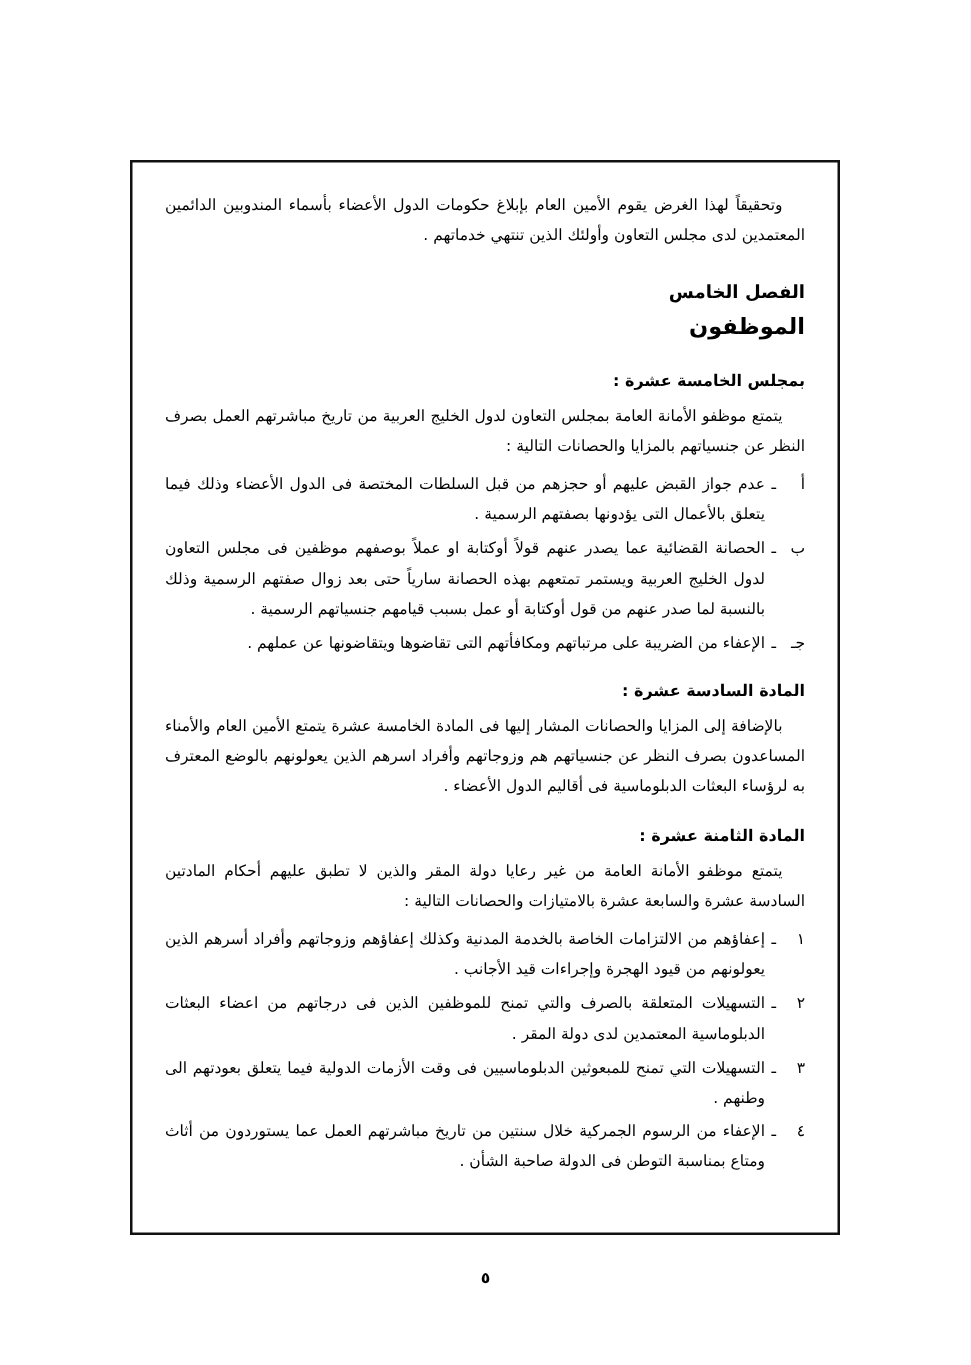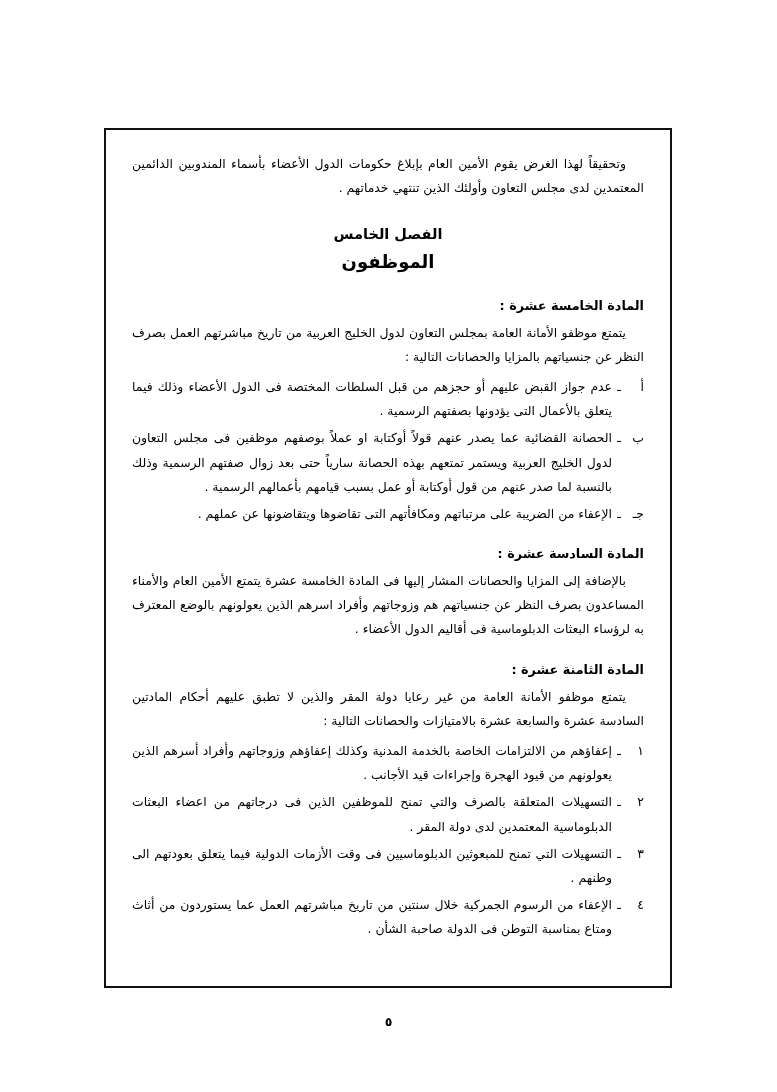--- a/index.html
+++ b/index.html
@@ -48,21 +48,20 @@
     font-size: 12.4px;
     line-height: 1.95;
     text-align: justify;
     text-justify: inter-word;
     margin-bottom: 6px;
   }
   .para-indent {
     text-indent: 18px;
   }
   .chapter-block {
-    text-align: center;
     margin-top: 22px;
   }
   .chapter-title {
     font-size: 14.5px;
     font-weight: bold;
     line-height: 1.7;
     letter-spacing: 0px;
   }
   .chapter-sub {
     font-size: 18px;
@@ -120,32 +119,32 @@
   <div class="doc-frame">
     <div class="doc-body">
 
       <p class="para para-indent">وتحقيقاً لهذا الغرض يقوم الأمين العام بإبلاغ حكومات الدول الأعضاء بأسماء المندوبين الدائمين المعتمدين لدى مجلس التعاون وأولئك الذين تنتهي خدماتهم .</p>
 
       <div class="chapter-block">
         <div class="chapter-title">الفصل الخامس</div>
         <div class="chapter-sub">الموظفون</div>
       </div>
 
-      <div class="article-head">المادة الخامسة عشرة :</div>
+      <div class="article-head">بمجلس الخامسة عشرة :</div>
       <p class="para para-indent">يتمتع موظفو الأمانة العامة بمجلس التعاون لدول الخليج العربية من تاريخ مباشرتهم العمل بصرف النظر عن جنسياتهم بالمزايا والحصانات التالية :</p>
       <div class="numbered">
         <div class="num-item">
           <span class="num-marker">أ</span>
           <span class="num-dash">ـ</span>
           <span class="num-text">عدم جواز القبض عليهم أو حجزهم من قبل السلطات المختصة فى الدول الأعضاء وذلك فيما يتعلق بالأعمال التى يؤدونها بصفتهم الرسمية .</span>
         </div>
         <div class="num-item">
           <span class="num-marker">ب</span>
           <span class="num-dash">ـ</span>
-          <span class="num-text">الحصانة القضائية عما يصدر عنهم قولاً أوكتابة او عملاً بوصفهم موظفين فى مجلس التعاون لدول الخليج العربية ويستمر تمتعهم بهذه الحصانة سارياً حتى بعد زوال صفتهم الرسمية وذلك بالنسبة لما صدر عنهم من قول أوكتابة أو عمل بسبب قيامهم بأعمالهم الرسمية .</span>
+          <span class="num-text">الحصانة القضائية عما يصدر عنهم قولاً أوكتابة او عملاً بوصفهم موظفين فى مجلس التعاون لدول الخليج العربية ويستمر تمتعهم بهذه الحصانة سارياً حتى بعد زوال صفتهم الرسمية وذلك بالنسبة لما صدر عنهم من قول أوكتابة أو عمل بسبب قيامهم جنسياتهم الرسمية .</span>
         </div>
         <div class="num-item">
           <span class="num-marker">جـ</span>
           <span class="num-dash">ـ</span>
           <span class="num-text">الإعفاء من الضريبة على مرتباتهم ومكافأتهم التى تقاضوها ويتقاضونها عن عملهم .</span>
         </div>
       </div>
 
       <div class="article-head">المادة السادسة عشرة :</div>
       <p class="para para-indent">بالإضافة إلى المزايا والحصانات المشار إليها فى المادة الخامسة عشرة يتمتع الأمين العام والأمناء المساعدون بصرف النظر عن جنسياتهم هم وزوجاتهم وأفراد اسرهم الذين يعولونهم بالوضع المعترف به لرؤساء البعثات الدبلوماسية فى أقاليم الدول الأعضاء .</p>

